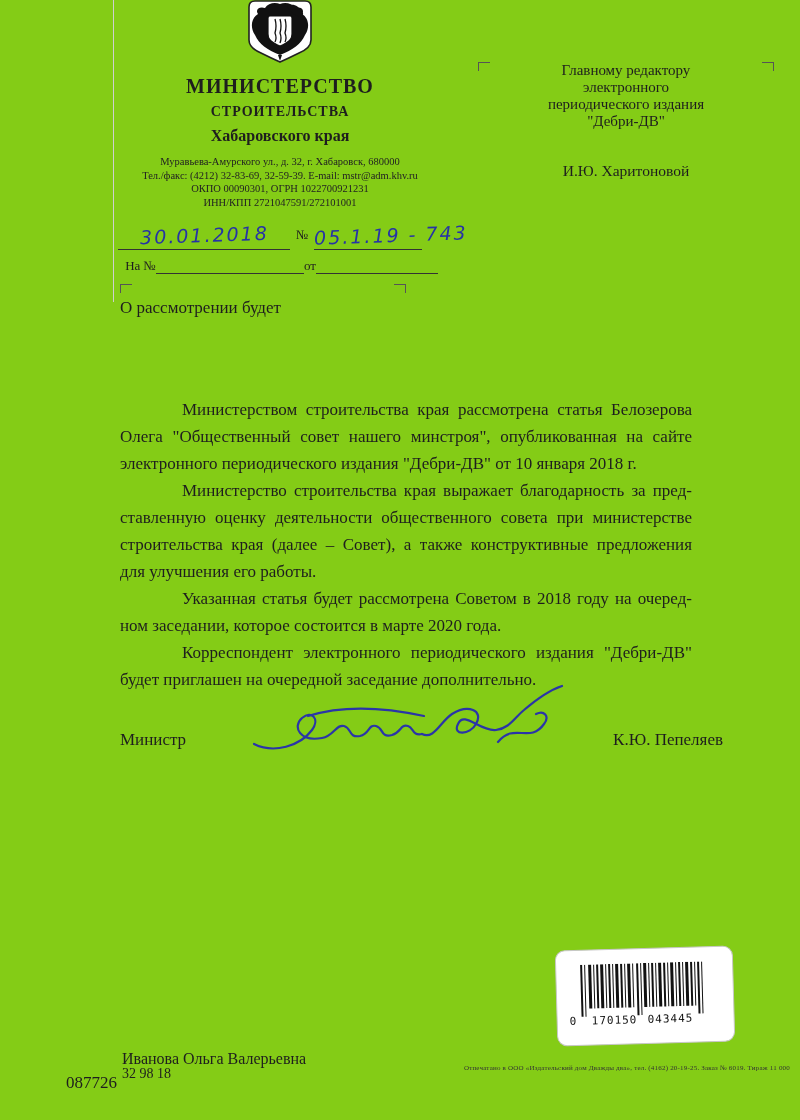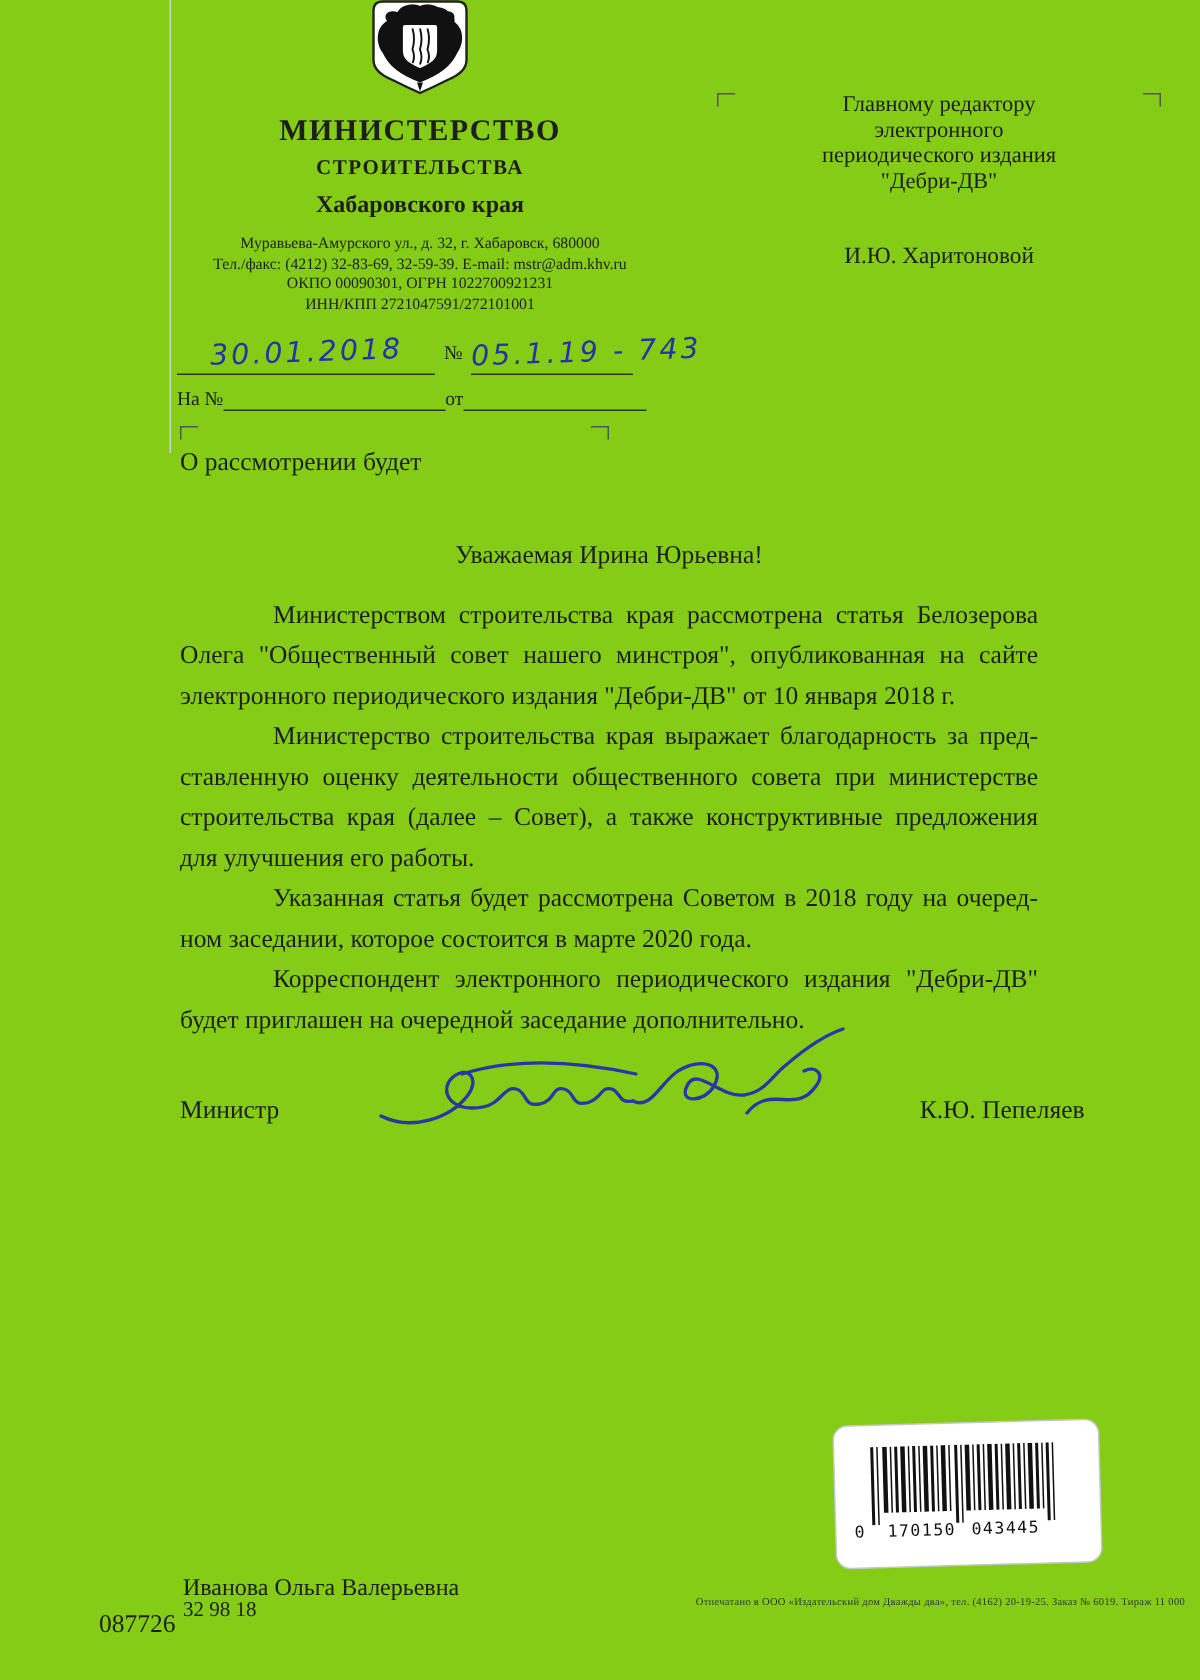--- a/index.html
+++ b/index.html
@@ -29,21 +29,21 @@
   .corner-l { border-left:1.2px solid #555; border-top:1.2px solid #555; }
   .corner-r { border-right:1.2px solid #555; border-top:1.2px solid #555; }
 
   
   .ref-row1 { left:118px; top:220px; width:320px; height:30px; font-size:13px; }
   .u-line { display:inline-block; border-bottom:1px solid #333; vertical-align:bottom; height:26px; text-align:center; }
   .hand { color:#2633a6; font-size:19px; font-style:italic; letter-spacing:2px;
           display:inline-block; transform:rotate(-2deg) translateY(1px);
           font-family:"DejaVu Sans", cursive; white-space:nowrap; }
   .no-label { font-size:13px; padding:0 6px; vertical-align:bottom; line-height:30px; }
-  .ref-row2 { left:118px; top:258px; width:320px; font-size:13px; }
+  .ref-row2 { left:118px; top:258px; width:320px; font-size:13px;text-align:right; }
   .u-line2 { display:inline-block; border-bottom:1px solid #333; height:15px; vertical-align:bottom; }
 
   
   .subject { left:120px; top:298px; font-size:17px; }
 
   
   .salutation { left:120px; top:360px; width:572px; text-align:center; font-size:17px; }
   .body-text { left:120px; top:396px; width:572px; font-size:17px; }
   .bline { line-height:27px; text-align:justify; text-align-last:justify; white-space:normal; }
   .bline.last { text-align-last:left; }
@@ -110,21 +110,20 @@
     <span class="u-line" style="width:172px;"><span class="hand">30.01.2018</span></span><span class="no-label">№</span><span class="u-line" style="width:108px;"><span class="hand">05.1.19 - 743</span></span>
   </div>
   <div class="abs ref-row2">
     <span>На №</span><span class="u-line2" style="width:148px;"></span><span>от</span><span class="u-line2" style="width:122px;"></span>
   </div>
 
   <div class="abs corner corner-l" style="left:120px; top:284px;"></div>
   <div class="abs corner corner-r" style="left:394px; top:284px;"></div>
   <div class="abs subject">О рассмотрении будет</div>
 
-  <div class="abs salutation">Уважаемая Ирина Юрьевна!</div>
 
   <div class="abs body-text">
     <div class="bline indent">Министерством строительства края рассмотрена статья Белозерова</div>
     <div class="bline">Олега "Общественный совет нашего минстроя", опубликованная на сайте</div>
     <div class="bline last">электронного периодического издания "Дебри-ДВ" от 10 января 2018 г.</div>
     <div class="bline indent">Министерство строительства края выражает благодарность за пред-</div>
     <div class="bline">ставленную оценку деятельности общественного совета при министерстве</div>
     <div class="bline">строительства края (далее – Совет), а также конструктивные предложения</div>
     <div class="bline last">для улучшения его работы.</div>
     <div class="bline indent">Указанная статья будет рассмотрена Советом в 2018 году на очеред-</div>

